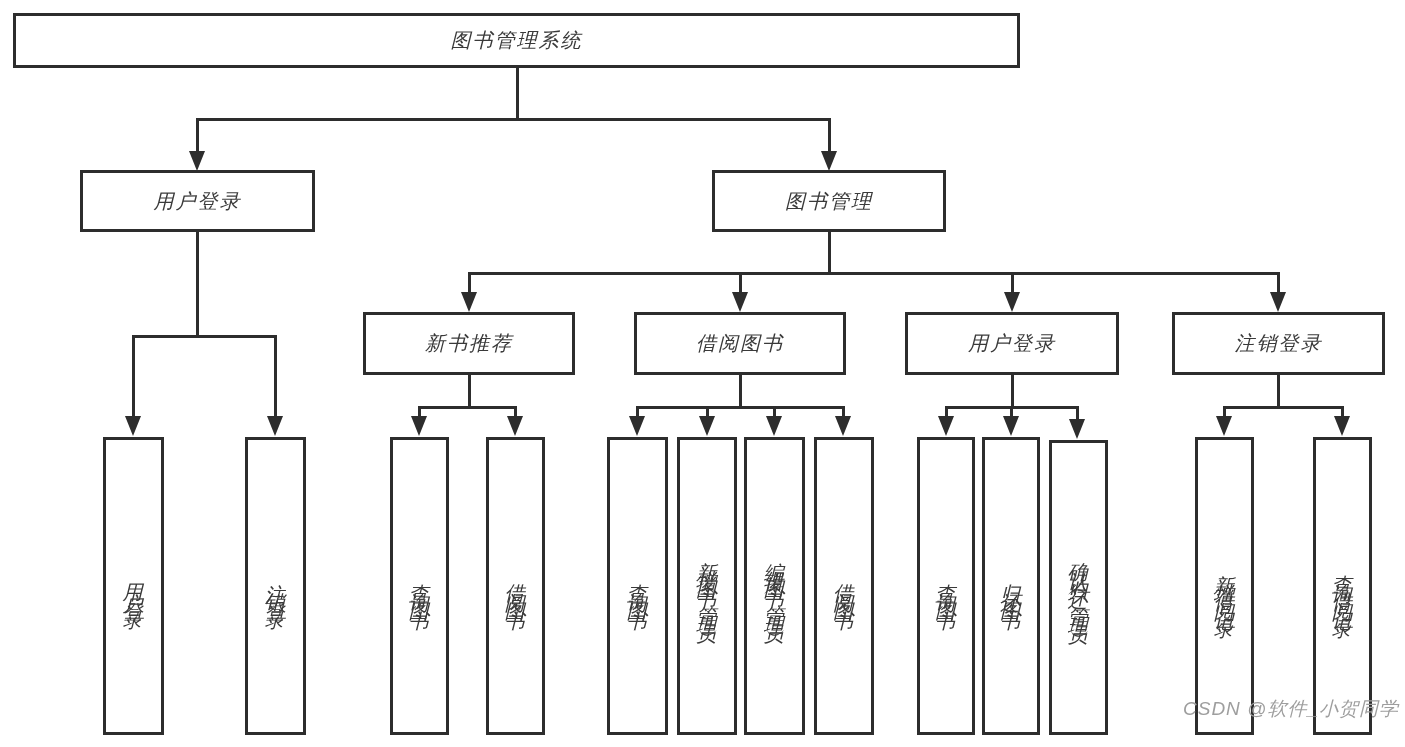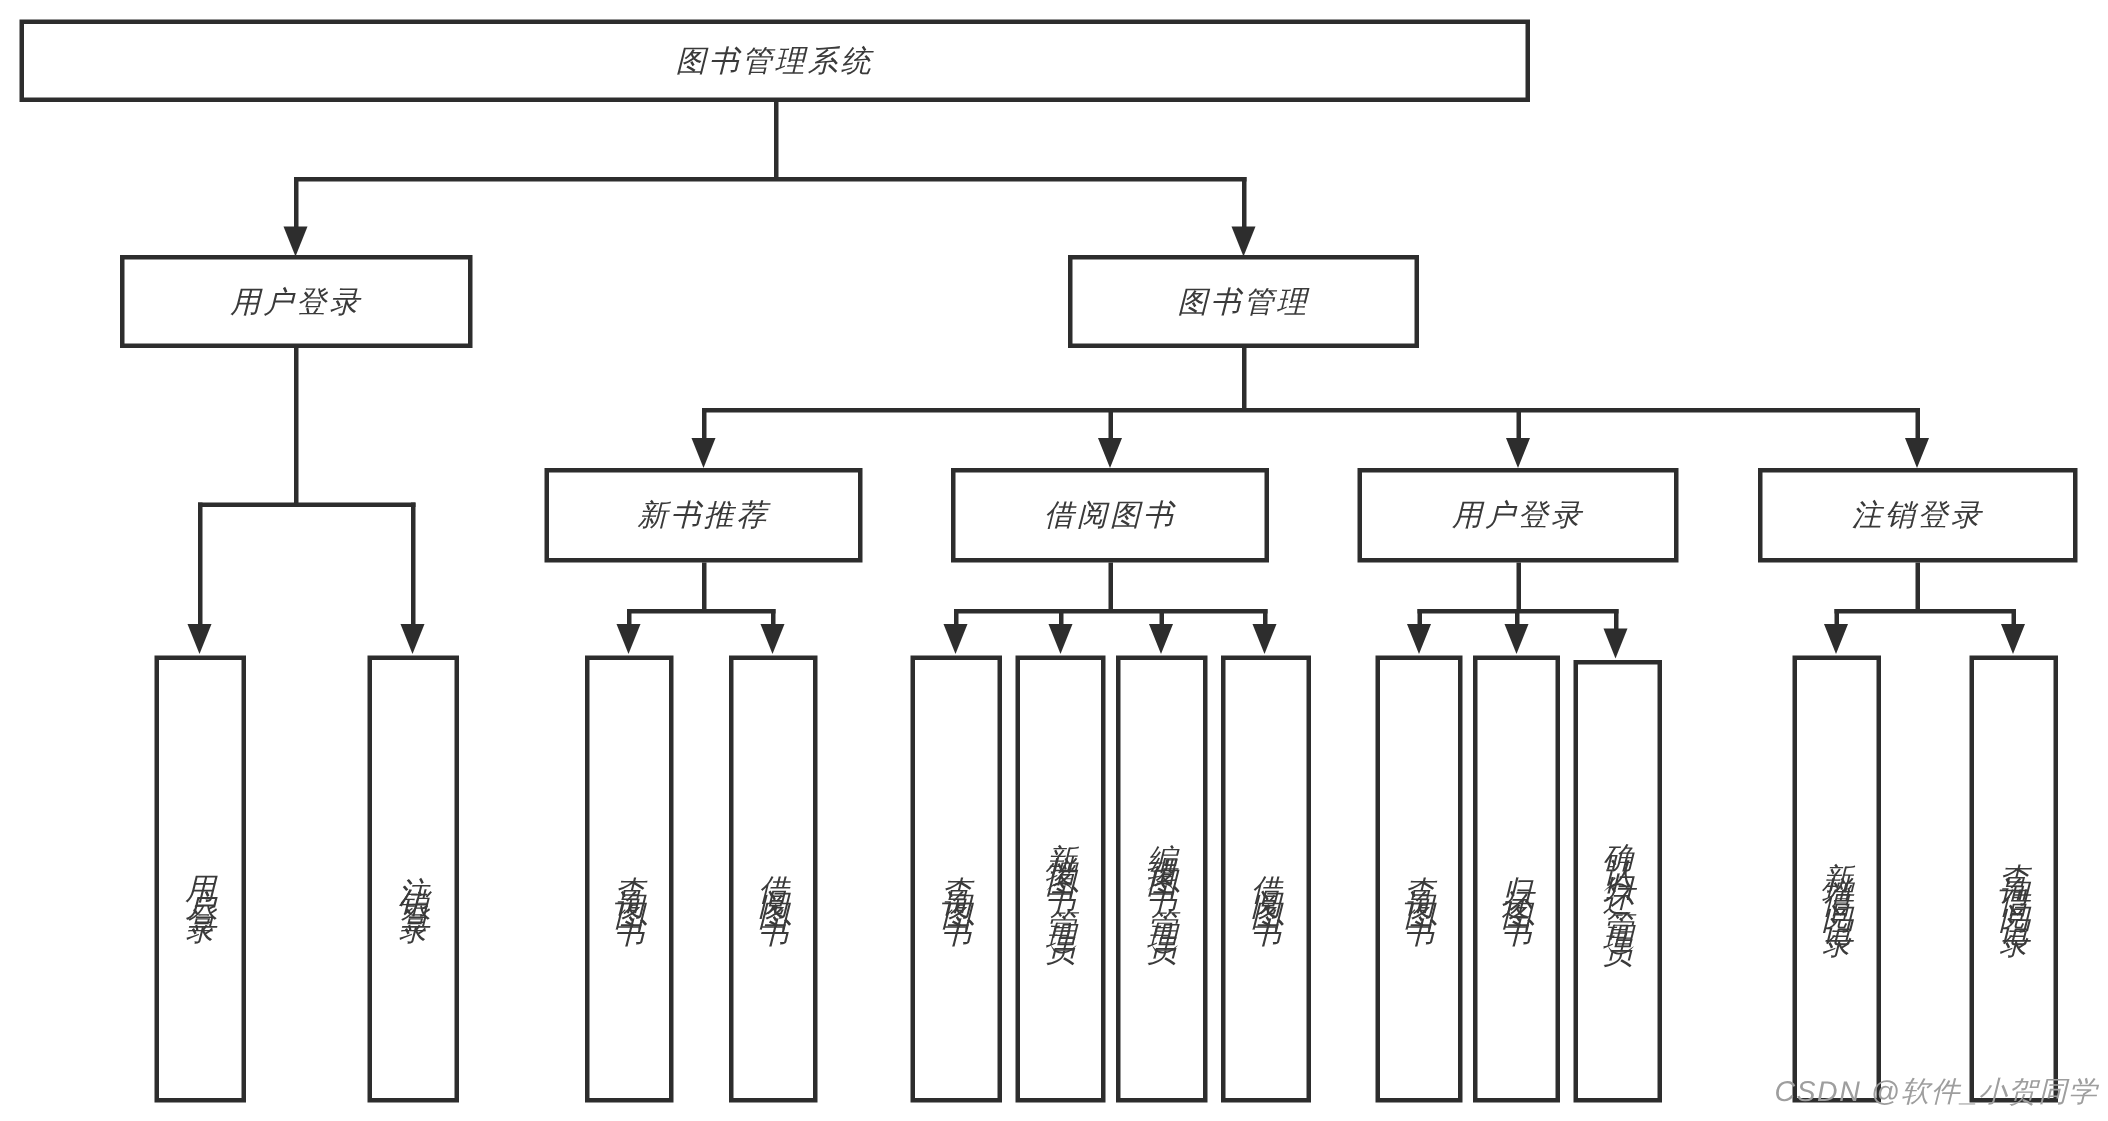--- a/index.html
+++ b/index.html
@@ -33,21 +33,21 @@
   .hline{height:3px;}
   .vline{width:3px;}
   .arrowhead{
     position:absolute;width:0;height:0;z-index:1;
     border-left:8px solid transparent;
     border-right:8px solid transparent;
     border-top:20px solid var(--line,#2d2d2d);
   }
   .watermark{
     position:absolute;
-    left:1183px;top:715px;
+    left:1183px;top:696px;
     font-size:19px;
     color:var(--wm,#9e9e9e);
     letter-spacing:1px;
     white-space:nowrap;
     z-index:5;
   }
 </style>
 </head>
 <body>
 

